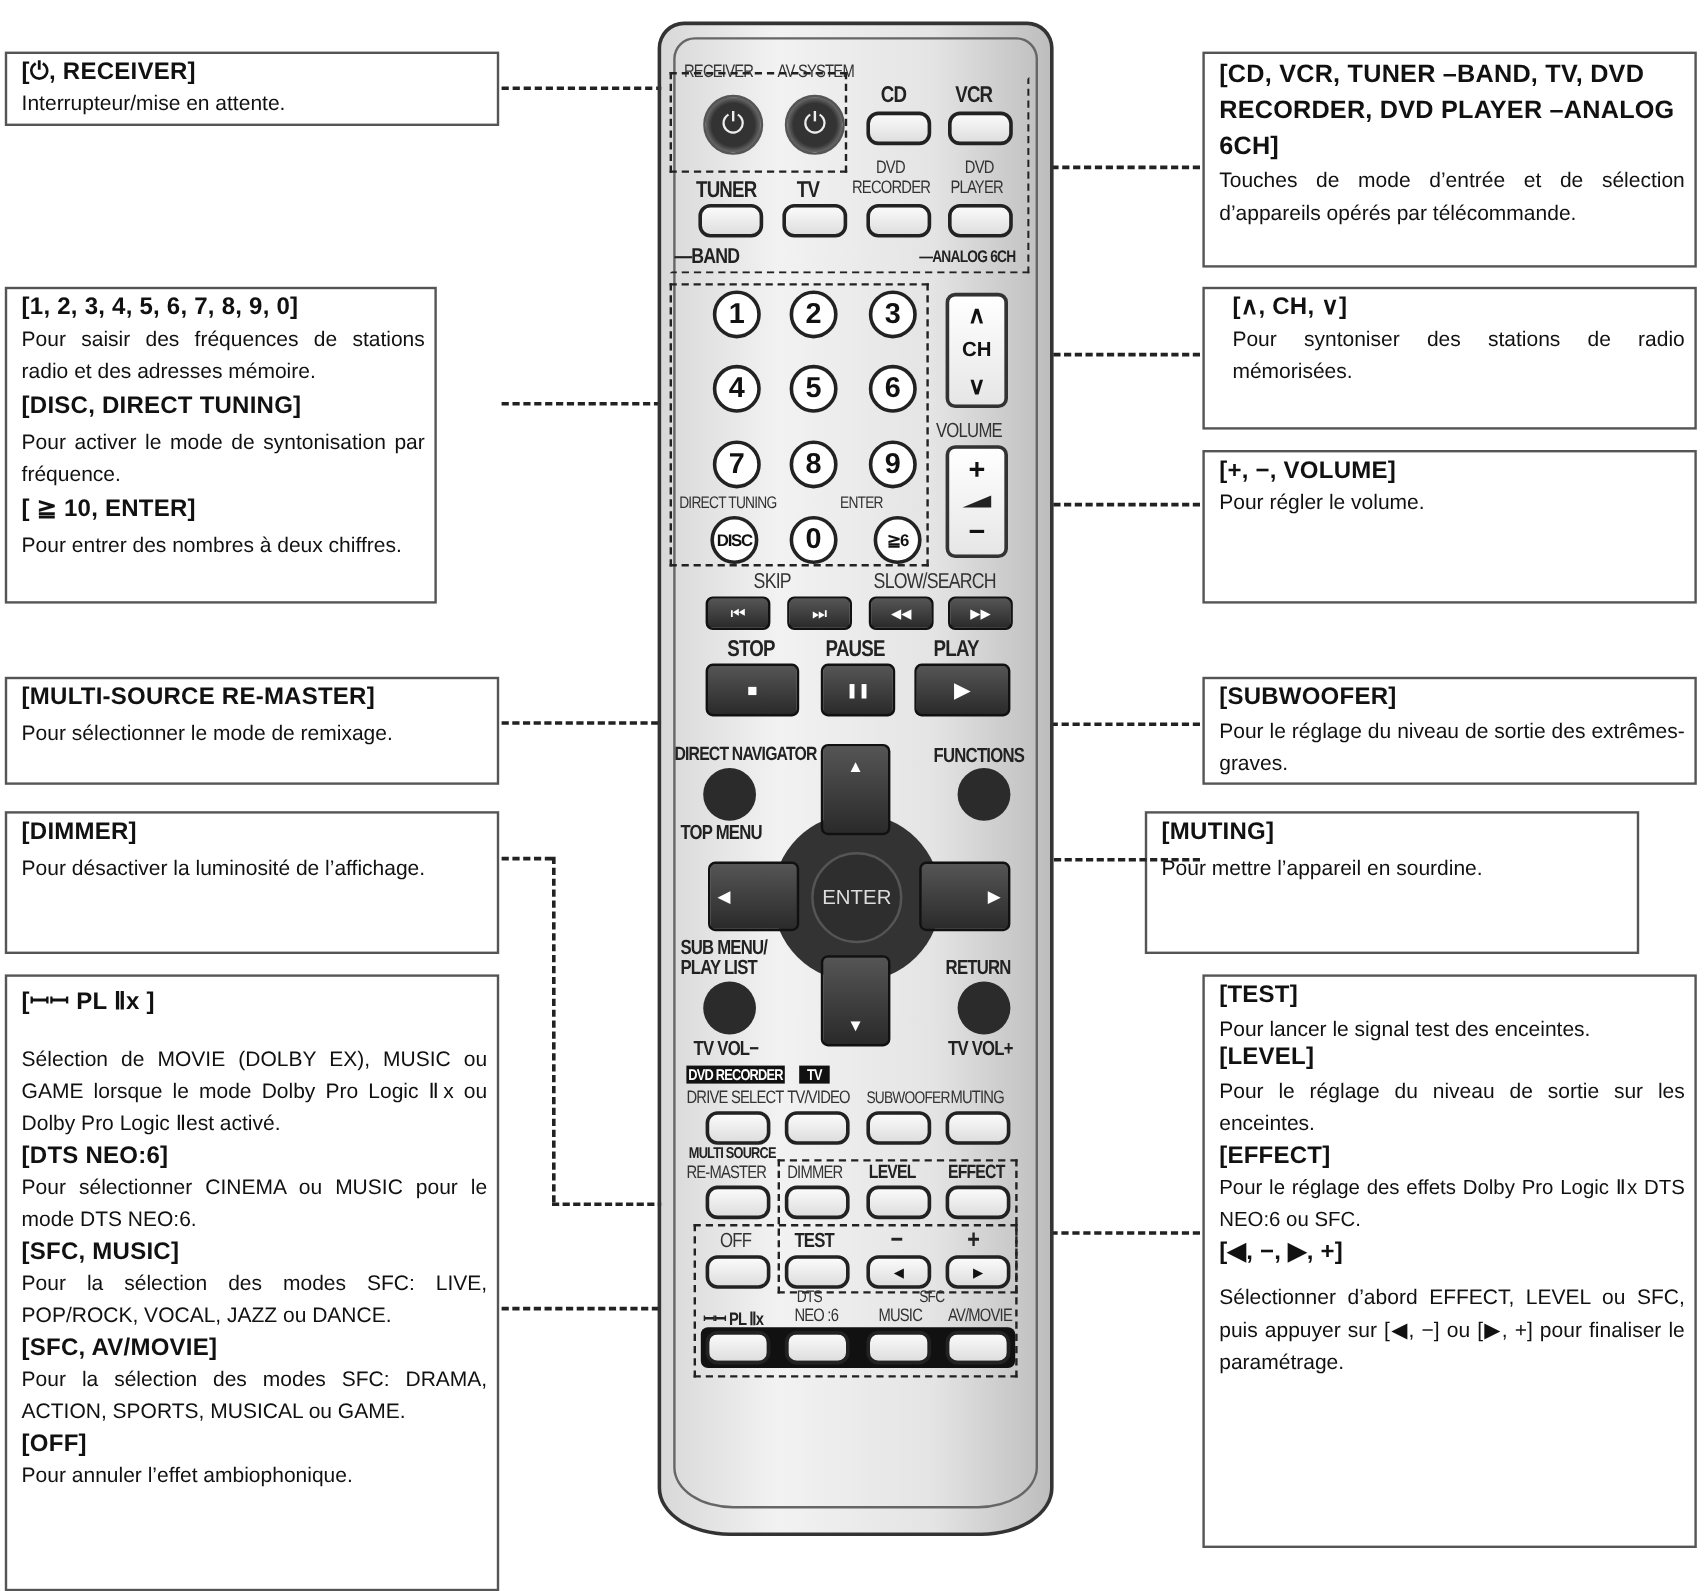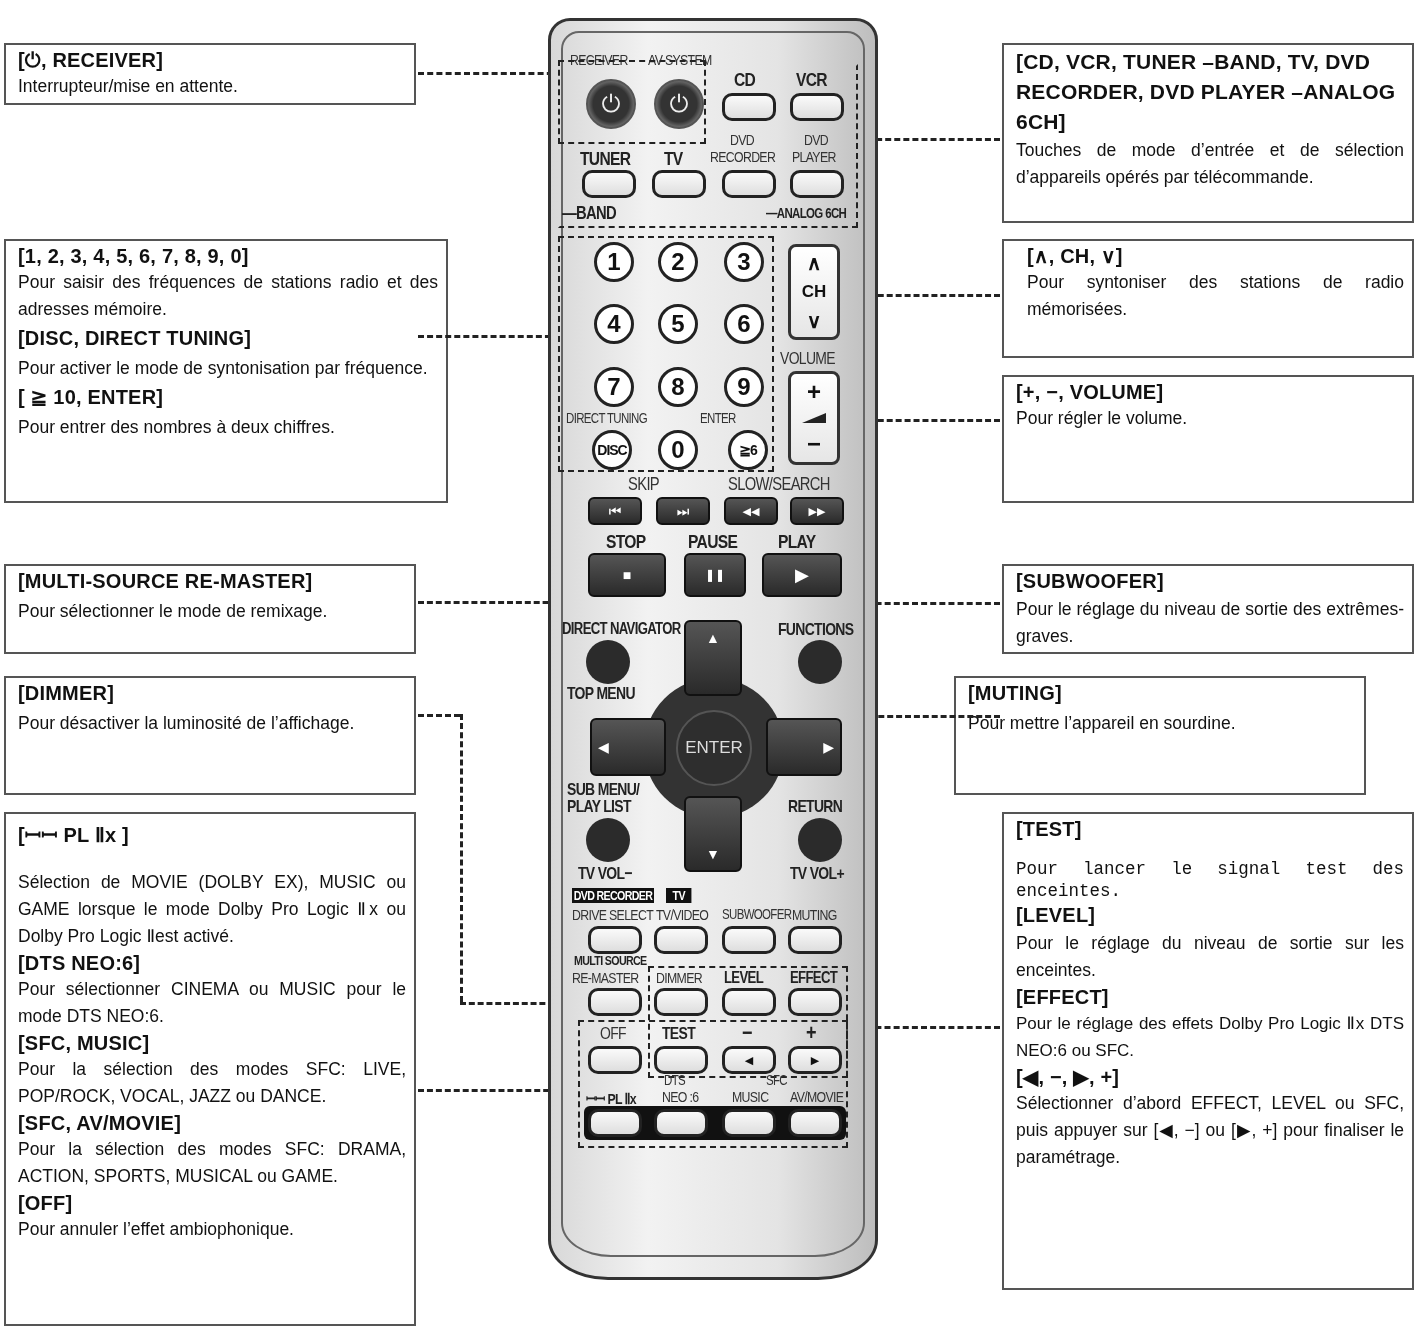--- a/index.html
+++ b/index.html
@@ -25,21 +25,21 @@
   .ch{position:absolute;border:3px solid #333;border-radius:8px;background:linear-gradient(#fff,#e6e6e6);box-sizing:border-box;display:flex;flex-direction:column;align-items:center;justify-content:space-around;font-weight:bold;font-size:20px;}
 </style>
 </head>
 <body>
 
 <div class="box" style="left:4px;top:43px;width:412px;height:62px;">
   <h3>[⏻, RECEIVER]</h3>
   <p>Interrupteur/mise en attente.</p>
 </div>
 
-<div class="box" style="left:4px;top:239px;width:444px;height:264px;">
+<div class="box" style="left:4px;top:239px;width:360px;height:264px;">
   <h3>[1, 2, 3, 4, 5, 6, 7, 8, 9, 0]</h3>
   <p>Pour saisir des fréquences de stations radio et des adresses mémoire.</p>
   <h3 style="margin-top:2px;">[DISC, DIRECT TUNING]</h3>
   <p style="margin-top:4px;">Pour activer le mode de syntonisation par fréquence.</p>
   <h3 style="margin-top:2px;">[ ≧ 10, ENTER]</h3>
   <p style="margin-top:4px;">Pour entrer des nombres à deux chiffres.</p>
 </div>
 
 <div class="box" style="left:4px;top:564px;width:412px;height:90px;">
   <h3>[MULTI-SOURCE RE-MASTER]</h3>
@@ -84,27 +84,27 @@
   <p style="margin-top:2px;">Pour le réglage du niveau de sortie des extrêmes-graves.</p>
 </div>
 
 <div class="box" style="left:954px;top:676px;width:412px;height:119px;">
   <h3>[MUTING]</h3>
   <p style="margin-top:4px;">Pour mettre l’appareil en sourdine.</p>
 </div>
 
 <div class="box" style="left:1002px;top:812px;width:412px;height:478px;">
   <h3>[TEST]</h3>
-  <p style="margin-top:16px;line-height:22px;font-family:Liberation Mono, monospace;">Pour lancer le signal test des enceintes.</p>
+  <p style="margin-top:4px;line-height:22px;">Pour lancer le signal test des enceintes.</p>
   <h3>[LEVEL]</h3>
   <p style="margin-top:2px;">Pour le réglage du niveau de sortie sur les enceintes.</p>
   <h3>[EFFECT]</h3>
   <p style="font-size:17px;">Pour le réglage des effets Dolby Pro Logic Ⅱx DTS NEO:6 ou SFC.</p>
   <h3>[◀, −, ▶, +]</h3>
-  <p style="margin-top:0;">Sélectionner d’abord EFFECT, LEVEL ou SFC, puis appuyer sur [◀, −] ou [▶, +] pour finaliser le paramétrage.</p>
+  <p style="margin-top:12px;">Sélectionner d’abord EFFECT, LEVEL ou SFC, puis appuyer sur [◀, −] ou [▶, +] pour finaliser le paramétrage.</p>
 </div>
 
 <div class="lead" style="left:418px;top:72px;width:190px;"></div>
 <div class="vlead" style="left:606px;top:72px;height:26px;"></div>
 <div class="lead" style="left:858px;top:138px;width:142px;"></div>
 <div class="lead" style="left:418px;top:335px;width:142px;"></div>
 <div class="lead" style="left:842px;top:294px;width:158px;"></div>
 <div class="lead" style="left:842px;top:419px;width:158px;"></div>
 <div class="lead" style="left:418px;top:601px;width:184px;"></div>
 <div class="vlead" style="left:602px;top:601px;height:398px;"></div>

